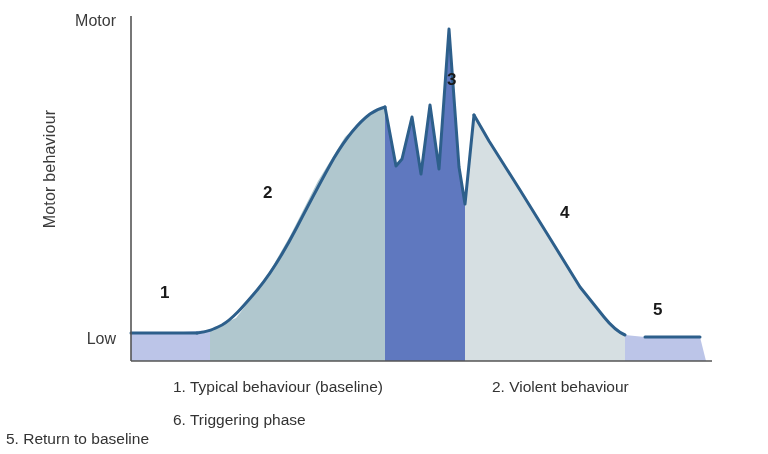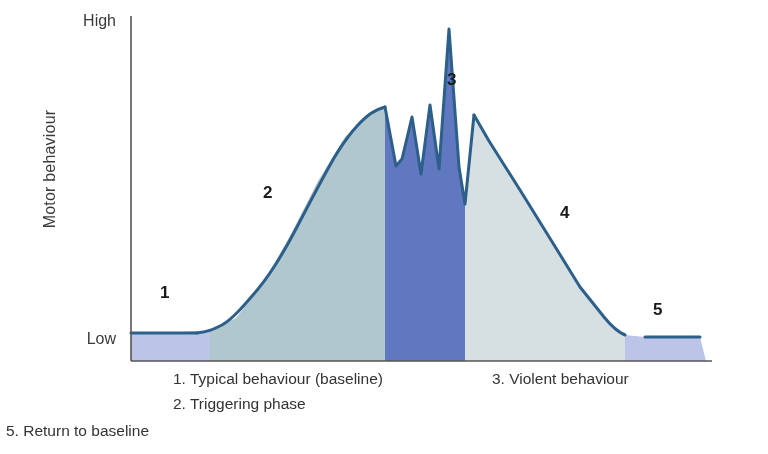--- a/index.html
+++ b/index.html
@@ -83,20 +83,21 @@
     position: absolute;
     top: 0;
   }
   .legend-col-left  { left: 173px; }
   .legend-col-right { left: 492px; }
   .legend-item {
     font-size: 15.5px;
     color: #333333;
     line-height: 25px;
     white-space: nowrap;
+    margin-top: 8px;
   }
   .legend-center {
     position: absolute;
     top: 52px;
     left: 6px;
     width: 768px;
     text-align: left;
   }
   .legend-center .legend-item { display: inline-block; }
 </style>
@@ -178,37 +179,37 @@
     <path fill="none" stroke="#2d5f8b" stroke-width="3" stroke-linecap="round" stroke-linejoin="round" d="M474,115 L489,141 L520,190 L551,240 L580,287 L604,317
              C612,327 618,332 625,335"></path>
 
     <path fill="none" stroke="#2d5f8b" stroke-width="3" stroke-linecap="round" d="M645,337 L700,337"></path>
 
     <line x1="131" y1="16" x2="131" y2="361" stroke="#555555" stroke-width="1.6"></line>
     <line x1="131" y1="361" x2="712" y2="361" stroke="#555555" stroke-width="1.6"></line>
   </svg>
 
   <div class="y-axis-title">Motor behaviour</div>
-  <div class="tick-label tick-high">High</div>
+  <div class="tick-label tick-high">Motor</div>
   <div class="tick-label tick-low">Low</div>
 
   <div class="annot annot-1">1</div>
   <div class="annot annot-2">2</div>
   <div class="annot annot-3">3</div>
   <div class="annot annot-4">4</div>
   <div class="annot annot-5">5</div>
 
   <div class="legend">
     <div class="legend-cols">
       <div class="legend-col legend-col-left">
         <div class="legend-item">1. Typical behaviour (baseline)</div>
-        <div class="legend-item">2. Triggering phase</div>
+        <div class="legend-item">6. Triggering phase</div>
       </div>
       <div class="legend-col legend-col-right">
-        <div class="legend-item">3. Violent behaviour</div>
+        <div class="legend-item">2. Violent behaviour</div>
       </div>
     </div>
     <div class="legend-center">
       <div class="legend-item">5. Return to baseline</div>
     </div>
   </div>
 
 </div>
 
 </body></html>

